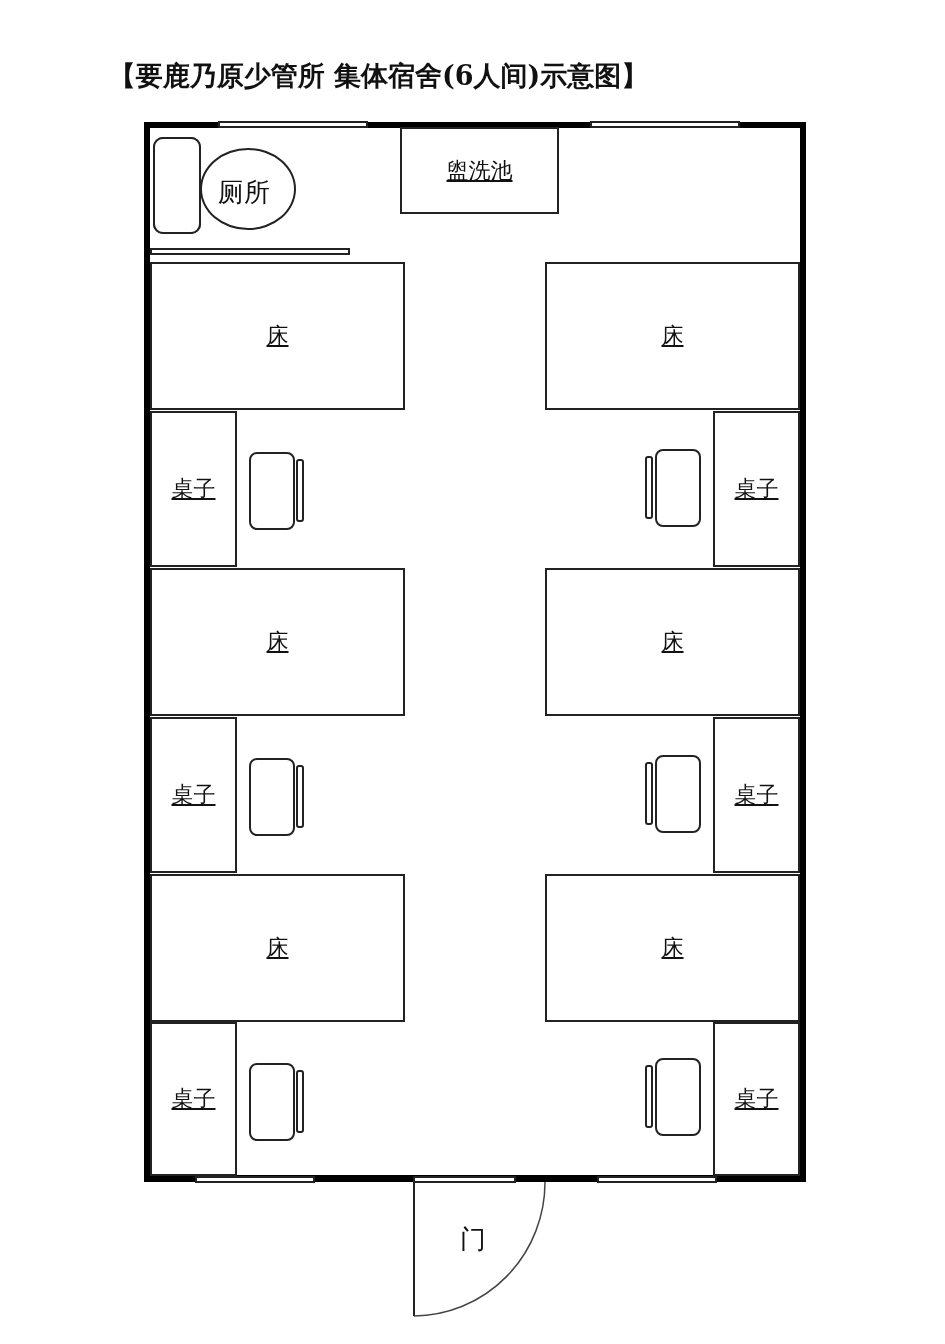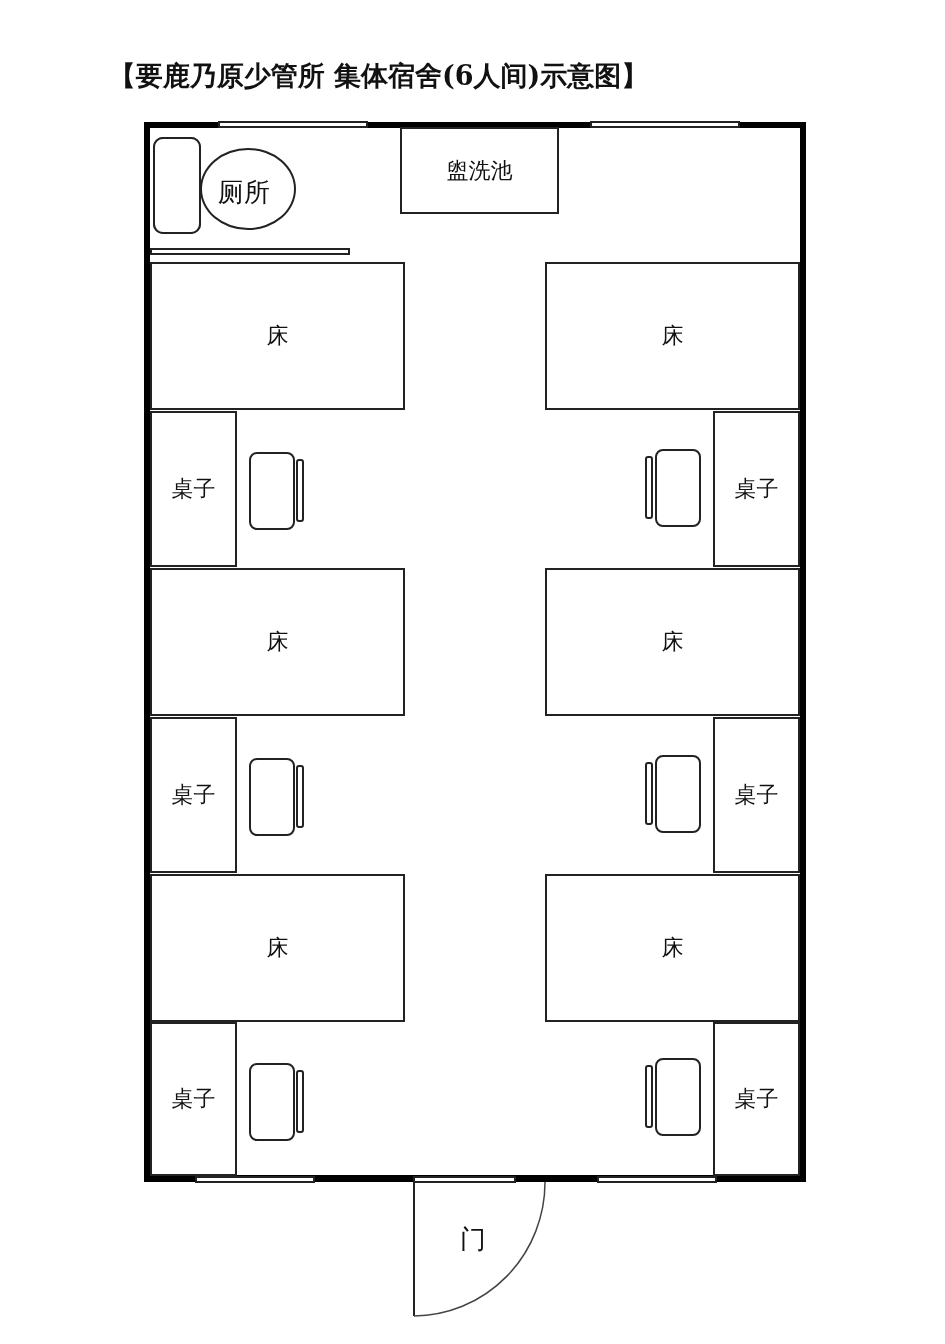--- a/index.html
+++ b/index.html
@@ -1,21 +1,21 @@
 <!DOCTYPE html>
 <html><head>
 <meta charset="utf-8">
 <style>
   html,body{margin:0;padding:0;background:#fff;}
   body{width:945px;height:1344px;position:relative;overflow:hidden;font-family:"DejaVu Sans",sans-serif;}
   .title{position:absolute;left:0;top:58px;width:757px;text-align:center;font-family:"DejaVu Serif",serif;font-weight:bold;font-size:27px;color:#111;letter-spacing:0px;}
   .abs{position:absolute;box-sizing:border-box;}
   .wall{background:#000;}
   .win{background:#fff;border:2px solid #222;}
-  .box{border:2px solid #222;background:#fff;display:flex;align-items:center;justify-content:center;font-size:22px;color:#111;}
+  .box{border:2px solid #222;background:#fff;display:flex;align-items:center;justify-content:center;font-size:22px;color:#111;text-decoration:underline;}
   .chair-seat{border:2px solid #222;border-radius:8px;background:#fff;}
   .chair-back{border:2px solid #222;border-radius:3px;background:#fff;}
   .label{position:absolute;font-size:26px;color:#111;}
 </style>
 </head>
 <body>
 
 <div class="title">【要鹿乃原少管所 集体宿舍(6人间)示意图】</div>
 
 <div class="abs wall" style="left:144px;top:122px;width:662px;height:6px;"></div>

